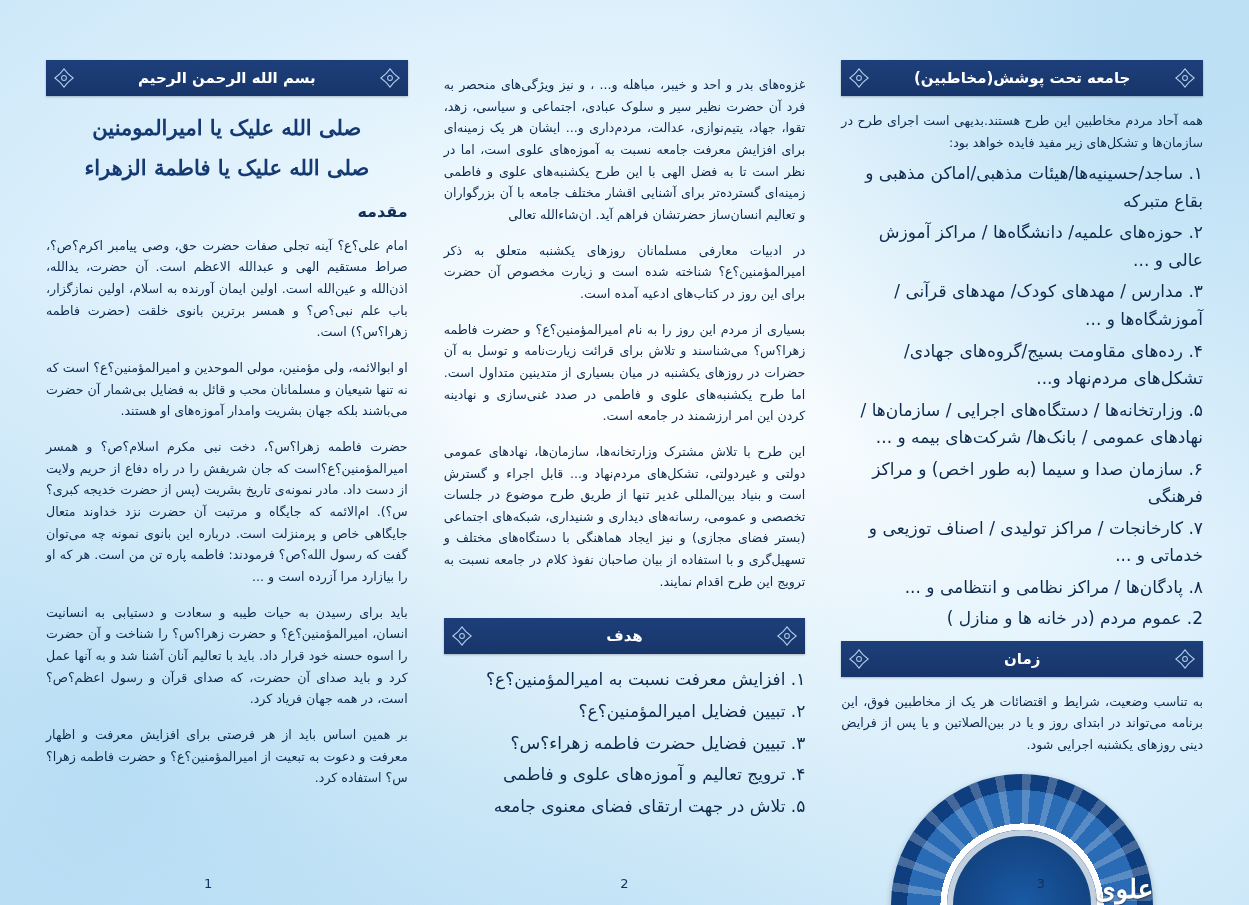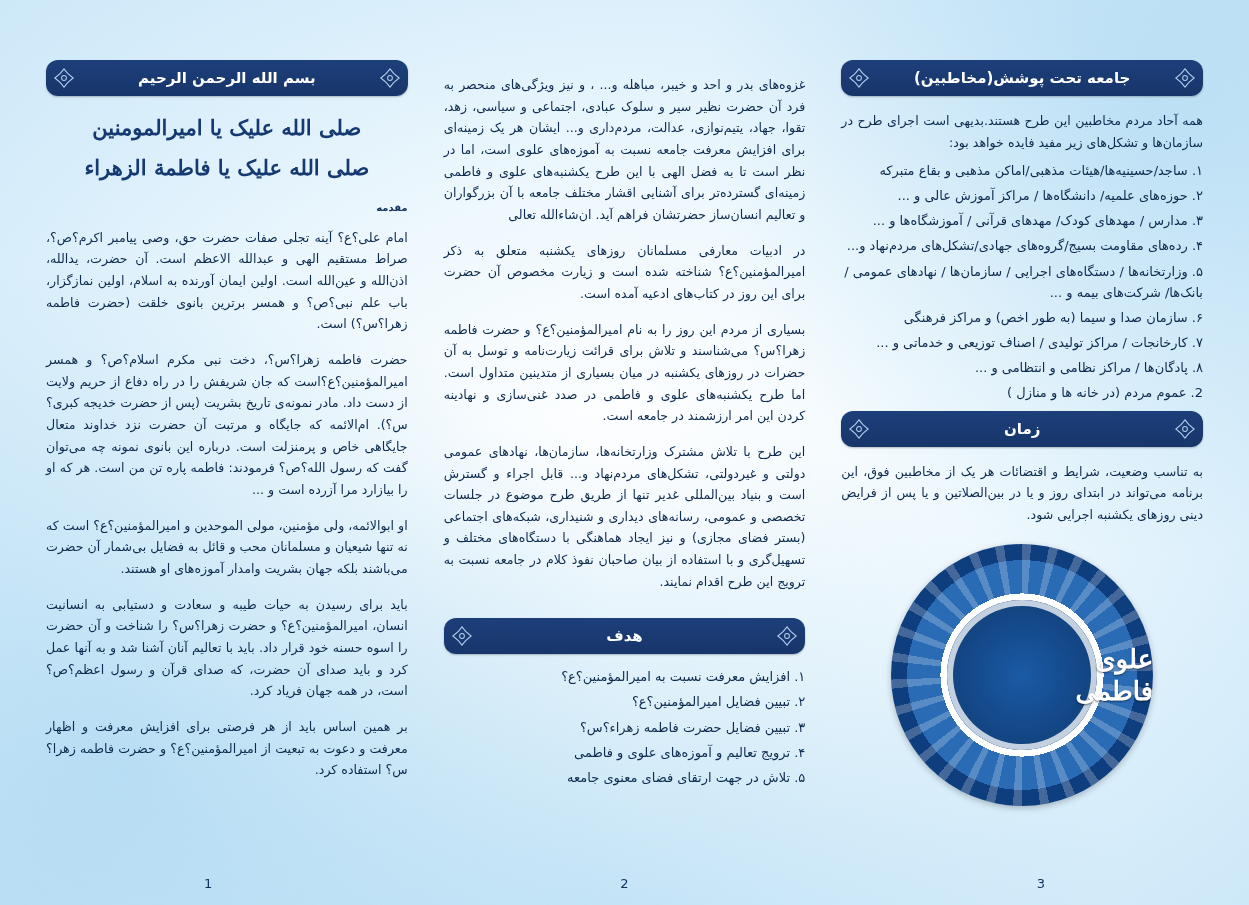--- a/index.html
+++ b/index.html
@@ -43,21 +43,21 @@
   .col-right{width:33.3%;}
 
   .banner{
     position:relative;
     background:linear-gradient(#1d3f7a,#17356a);
     color:#fff;
     text-align:center;
     font-size:15px;
     font-weight:bold;
     padding:9px 34px;
-    border-radius:12px;
+    border-radius:0;
     margin-bottom:12px;
     letter-spacing:0;
     box-shadow:0 1px 2px rgba(0,0,0,.25);
   }
   .banner .orn{
     position:absolute;top:50%;transform:translateY(-50%);
     width:22px;height:22px;
     opacity:.95;
   }
   .banner .orn.r{right:7px;}
@@ -69,21 +69,21 @@
 
   p, li, .para{
     font-size:12.6px;
     line-height:1.72;
     color:#0d2b4e;
     text-align:justify;
     margin:14px 0 7px 0;
     text-justify:inter-word;
   }
   .heading{
-    font-size:10px;
+    font-size:16px;
     font-weight:bold;
     color:#10305c;
     margin:6px 0 5px 0;
     text-align:right;
   }
   .calligraphy{
     text-align:center;
     color:#153a72;
     font-size:21px;
     line-height:1.9;
@@ -93,21 +93,21 @@
   }
   .calligraphy div{white-space:nowrap;}
   ol.list{
     list-style:none;
     margin:4px 0 8px 0;
     padding:0;
   }
   ol.list li{
     margin:0 0 4px 0;
     text-align:right;
-    font-size:13px;
+    font-size:17px;
     line-height:1.62;
   }
   ol.goal{ text-align:center; }
   ol.goal li{ text-align:right; }
 
   .seal-wrap{
     margin-top:18px;
     display:flex;align-items:center;justify-content:center;
   }
   .seal{
@@ -274,22 +274,22 @@
       </div>
 
       <div class="calligraphy">
         <div>صلی الله علیک یا امیرالمومنین</div>
         <div>صلی الله علیک یا فاطمة الزهراء</div>
       </div>
 
       <div class="heading">مقدمه</div>
 
       <p>امام علی؟ع؟ آینه تجلی صفات حضرت حق، وصی پیامبر اکرم؟ص؟، صراط مستقیم الهی و عبدالله الاعظم است. آن حضرت، یدالله، اذن‌الله و عین‌الله است. اولین ایمان آورنده به اسلام، اولین نمازگزار، باب علم نبی؟ص؟ و همسر برترین بانوی خلقت (حضرت فاطمه زهرا؟س؟) است.</p>
+      <p>او ابوالائمه، ولی مؤمنین، مولی الموحدین و امیرالمؤمنین؟ع؟ است که نه تنها شیعیان و مسلمانان محب و قائل به فضایل بی‌شمار آن حضرت می‌باشند بلکه جهان بشریت وامدار آموزه‌های او هستند.</p>
       <p>حضرت فاطمه زهرا؟س؟، دخت نبی مکرم اسلام؟ص؟ و همسر امیرالمؤمنین؟ع؟است که جان شریفش را در راه دفاع از حریم ولایت از دست داد. مادر نمونه‌ی تاریخ بشریت (پس از حضرت خدیجه کبری؟س؟). ام‌الائمه که جایگاه و مرتبت آن حضرت نزد خداوند متعال جایگاهی خاص و پرمنزلت است. درباره این بانوی نمونه چه می‌توان گفت که رسول الله؟ص؟ فرمودند: فاطمه پاره تن من است. هر که او را بیازارد مرا آزرده است و ...</p>
-      <p>او ابوالائمه، ولی مؤمنین، مولی الموحدین و امیرالمؤمنین؟ع؟ است که نه تنها شیعیان و مسلمانان محب و قائل به فضایل بی‌شمار آن حضرت می‌باشند بلکه جهان بشریت وامدار آموزه‌های او هستند.</p>
       <p>باید برای رسیدن به حیات طیبه و سعادت و دستیابی به انسانیت انسان، امیرالمؤمنین؟ع؟ و حضرت زهرا؟س؟ را شناخت و آن حضرت را اسوه حسنه خود قرار داد. باید با تعالیم آنان آشنا شد و به آنها عمل کرد و باید صدای آن حضرت، که صدای قرآن و رسول اعظم؟ص؟ است، در همه جهان فریاد کرد.</p>
       <p>بر همین اساس باید از هر فرصتی برای افزایش معرفت و اظهار معرفت و دعوت به تبعیت از امیرالمؤمنین؟ع؟ و حضرت فاطمه زهرا؟س؟ استفاده کرد.</p>
     </div>
 
   </div>
 
   <div class="footer-nums">
     <div>3</div>
     <div>2</div>
     <div>1</div>

